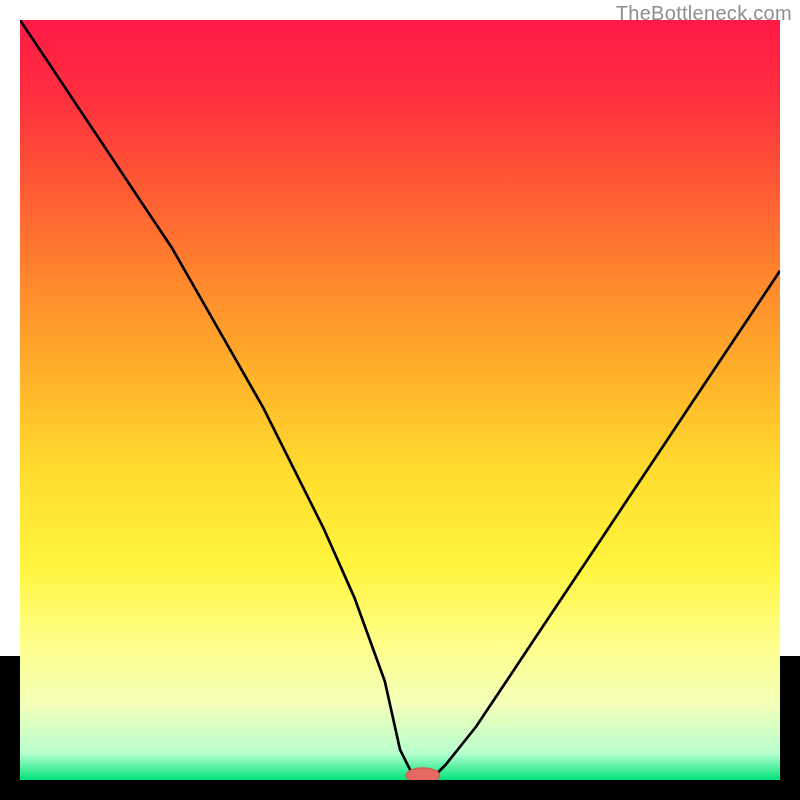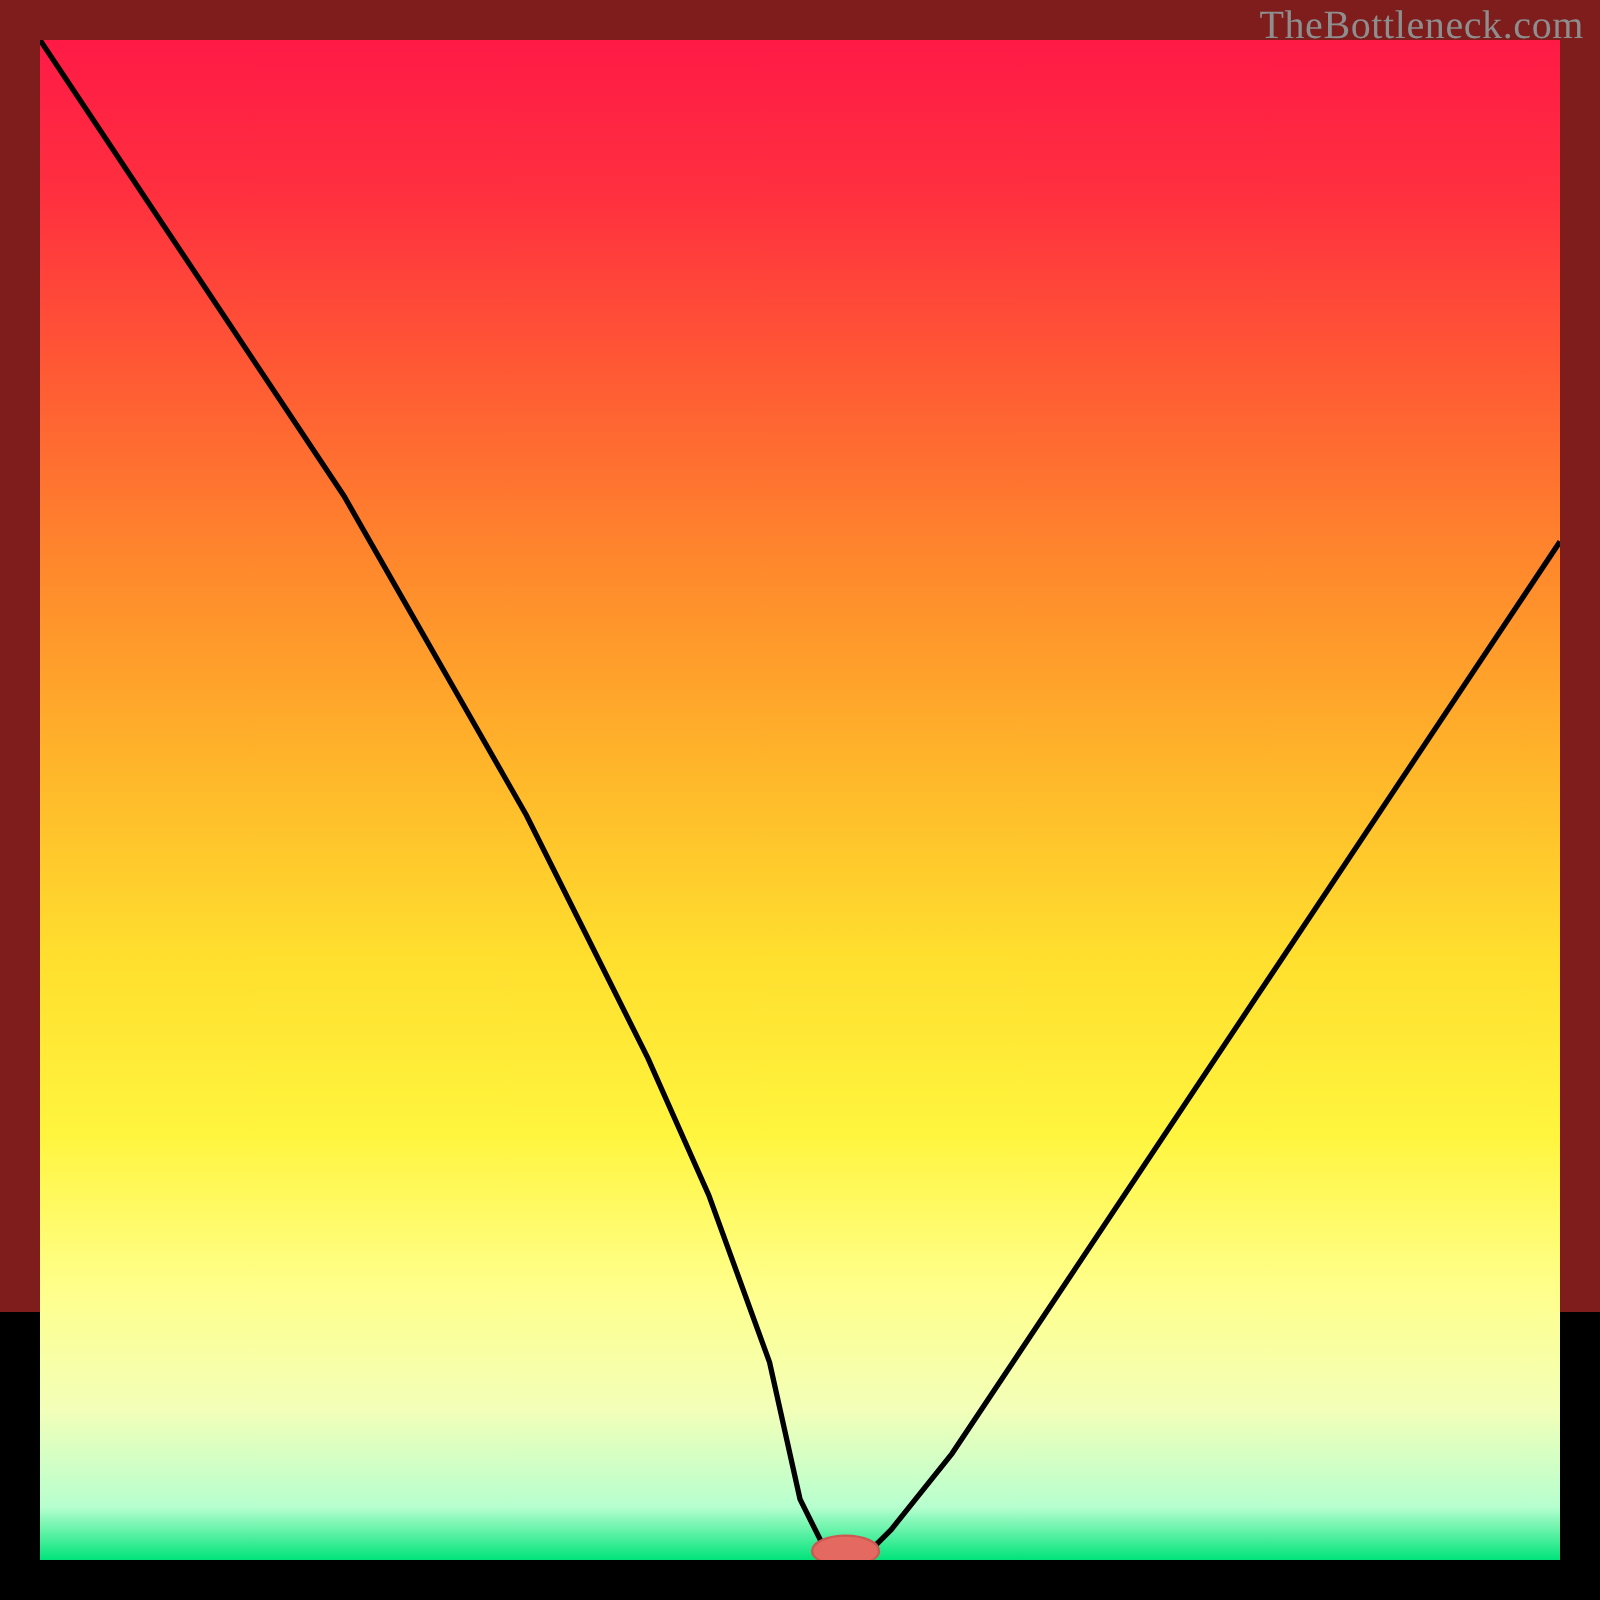--- a/index.html
+++ b/index.html
@@ -8,22 +8,21 @@
     width: 800px;
     height: 800px;
     background: #000;
     font-family: Arial, Helvetica, sans-serif;
     overflow: hidden;
   }
   .frame {
     position: relative;
     width: 800px;
     height: 656px;
-    background: #7f1d1d;
-    font-family: Liberation Serif, serif;
+    background: #ffffff;
   }
   .plot {
     position: absolute;
     left: 20px;
     top: 20px;
     width: 760px;
     height: 760px;
   }
   .watermark {
     position: absolute;

